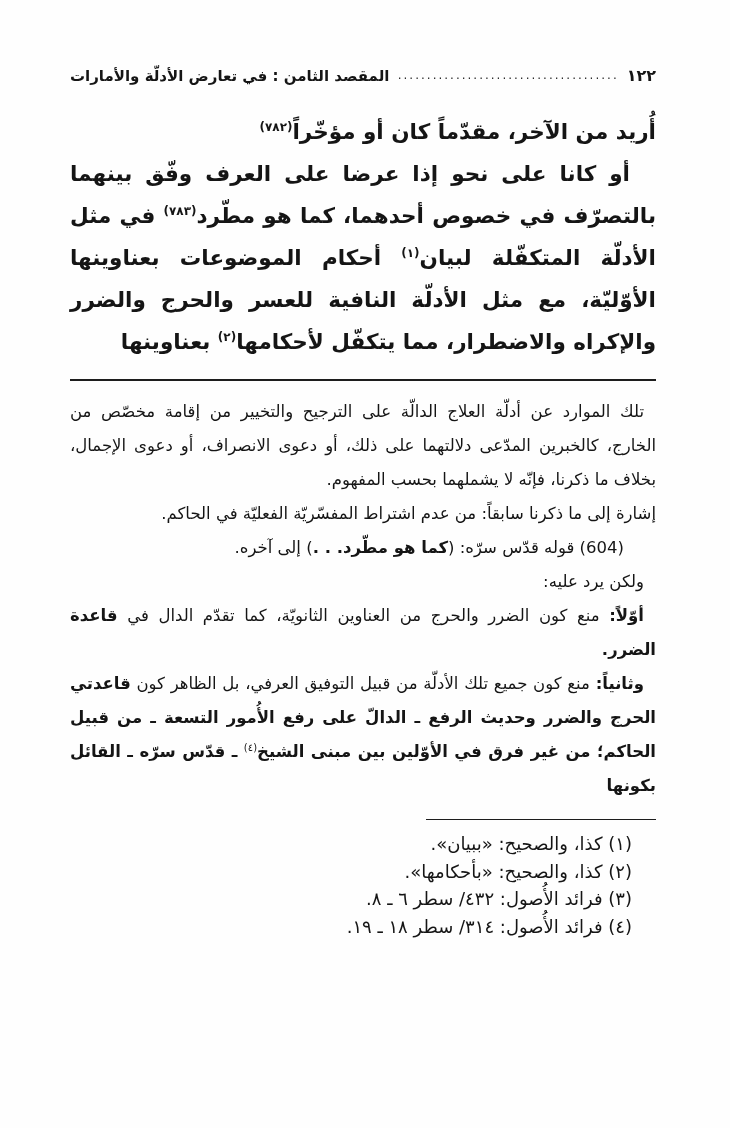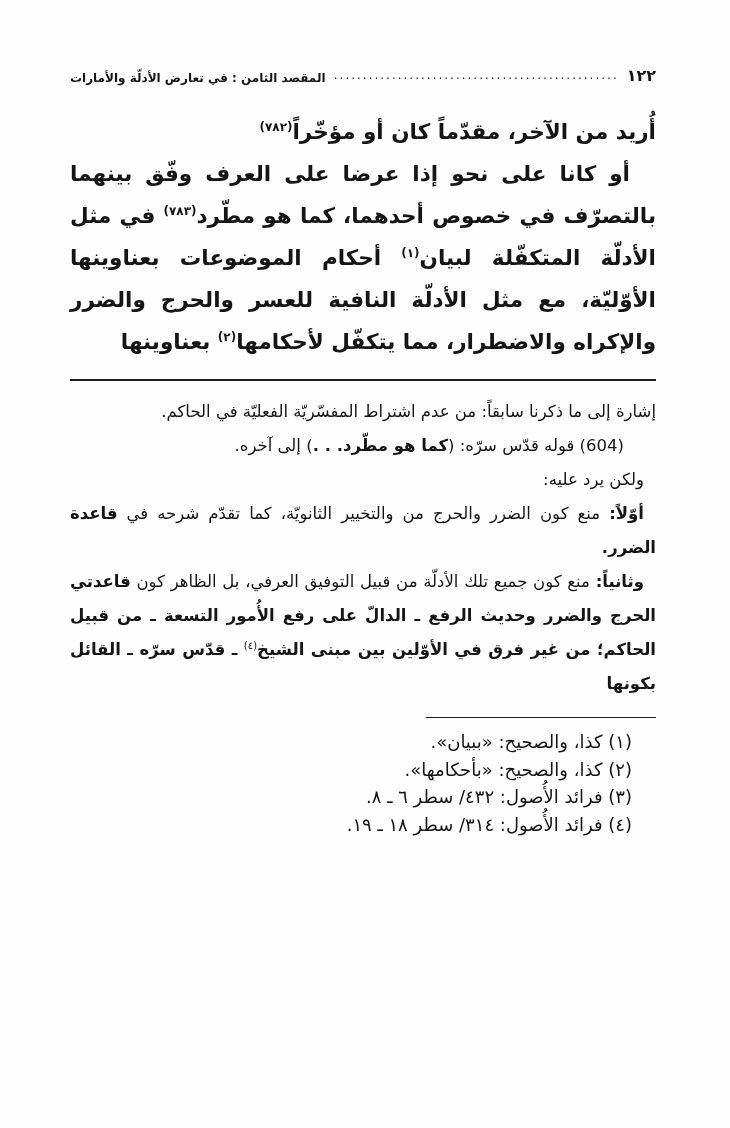--- a/index.html
+++ b/index.html
@@ -28,21 +28,21 @@
   .leader {
     flex: 1;
     overflow: hidden;
     white-space: nowrap;
     font-size: 12px;
     letter-spacing: 2px;
     color: #2a2a2a;
     margin-bottom: 3px;
     font-weight: normal;
   }
-  .head-title { font-size: 12px; white-space: nowrap; text-align: right; }
+  .head-title { font-size: 15px; white-space: nowrap; text-align: right; }
 
   
   .body-text { margin-top: 8px; }
   .b-para {
     font-size: 21.5px;
     font-weight: bold;
     line-height: 42px;
     text-align: justify;
     text-indent: 26px;
   }
@@ -94,28 +94,29 @@
   </header>
 
   <main class="body-text">
     <p class="b-para no-indent"><span>أُريد من الآخر، مقدّماً كان أو مؤخّراً</span><sup class="fnref">(٧٨٢)</sup></p>
     <p class="b-para"><span>أو كانا على نحو إذا عرضا على العرف وفّق بينهما بالتصرّف في خصوص أحدهما، كما هو مطّرد</span><sup class="fnref">(٧٨٣)</sup><span> في مثل الأدلّة المتكفّلة لبيان</span><sup class="fnref">(١)</sup><span> أحكام الموضوعات بعناوينها الأوّليّة، مع مثل الأدلّة النافية للعسر والحرج والضرر والإكراه والاضطرار، مما يتكفّل لأحكامها</span><sup class="fnref">(٢)</sup><span> بعناوينها</span></p>
   </main>
 
   <hr class="rule-full">
 
   <section class="commentary">
+    <p class="c-para indent-sm">تلك الموارد عن أدلّة العلاج الدالّة على الترجيح والتخيير من إقامة مخصّص من الخارج، كالخبرين المدّعى دلالتهما على ذلك، أو دعوى الانصراف، أو دعوى الإجمال، بخلاف ما ذكرنا، فإنّه لا يشملهما بحسب المفهوم.</p>
 
     <p class="c-para">إشارة إلى ما ذكرنا سابقاً: من عدم اشتراط المفسّريّة الفعليّة في الحاكم.</p>
 
     <p class="c-para indent-lg"><span>(604) قوله قدّس سرّه: (</span><b>كما هو مطّرد. . .</b><span>) إلى آخره.</span></p>
 
     <p class="c-para indent-sm">ولكن يرد عليه:</p>
 
-    <p class="c-para indent-sm"><b>أوّلاً:</b><span> منع كون الضرر والحرج من والتخيير الثانويّة، كما تقدّم شرحه في </span><b>قاعدة الضرر.</b></p>
+    <p class="c-para indent-sm"><b>أوّلاً:</b><span> منع كون الضرر والحرج من العناوين الثانويّة، كما تقدّم الدال في </span><b>قاعدة الضرر.</b></p>
 
     <p class="c-para indent-sm"><b>وثانياً:</b><span> منع كون جميع تلك الأدلّة من قبيل التوفيق العرفي، بل الظاهر كون </span><b>قاعدتي الحرج والضرر وحديث الرفع ـ الدالّ على رفع الأُمور التسعة ـ من قبيل الحاكم؛ من غير فرق في الأوّلين بين مبنى الشيخ</b><sup class="fnref-sm">(٤)</sup><b> ـ قدّس سرّه ـ القائل بكونها</b></p>
   </section>
 
   <div class="fn-sep"></div>
 
   <footer class="footnotes">
     <p class="fn-line">(١) كذا، والصحيح: «ببيان».</p>
     <p class="fn-line">(٢) كذا، والصحيح: «بأحكامها».</p>
     <p class="fn-line">(٣) فرائد الأُصول: ٤٣٢/ سطر ٦ ـ ٨.</p>

